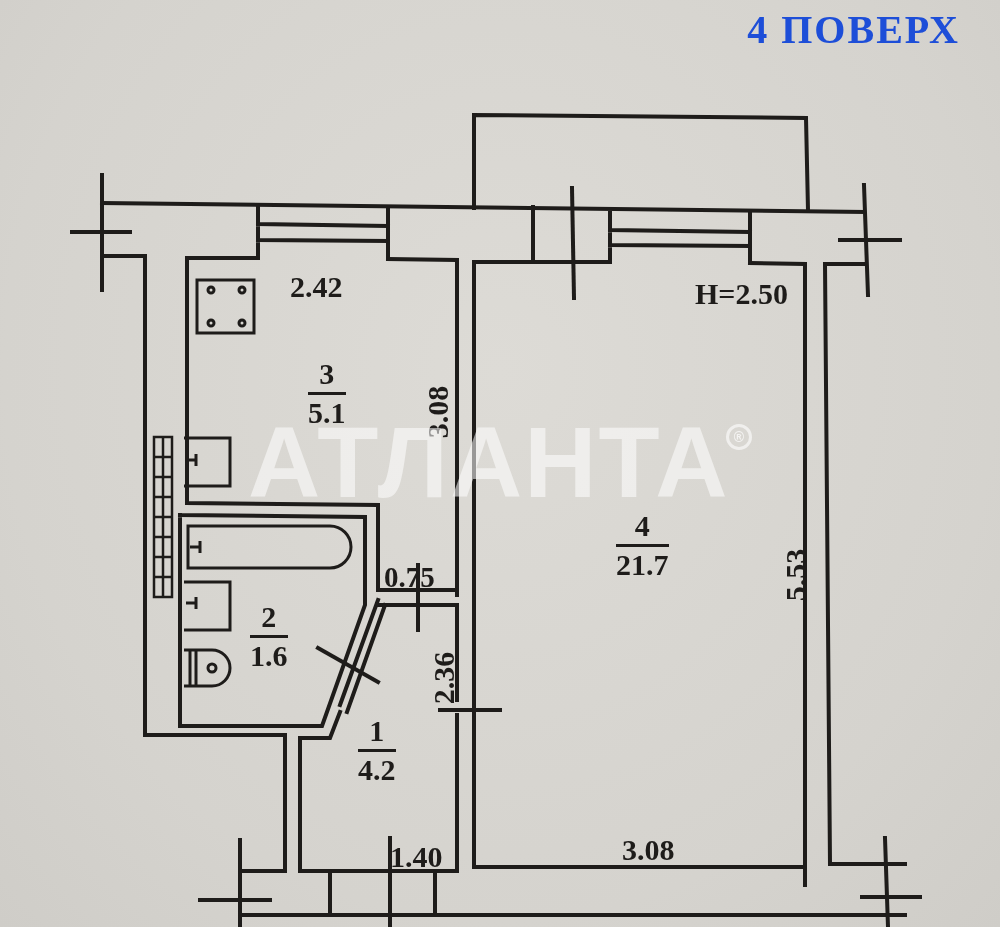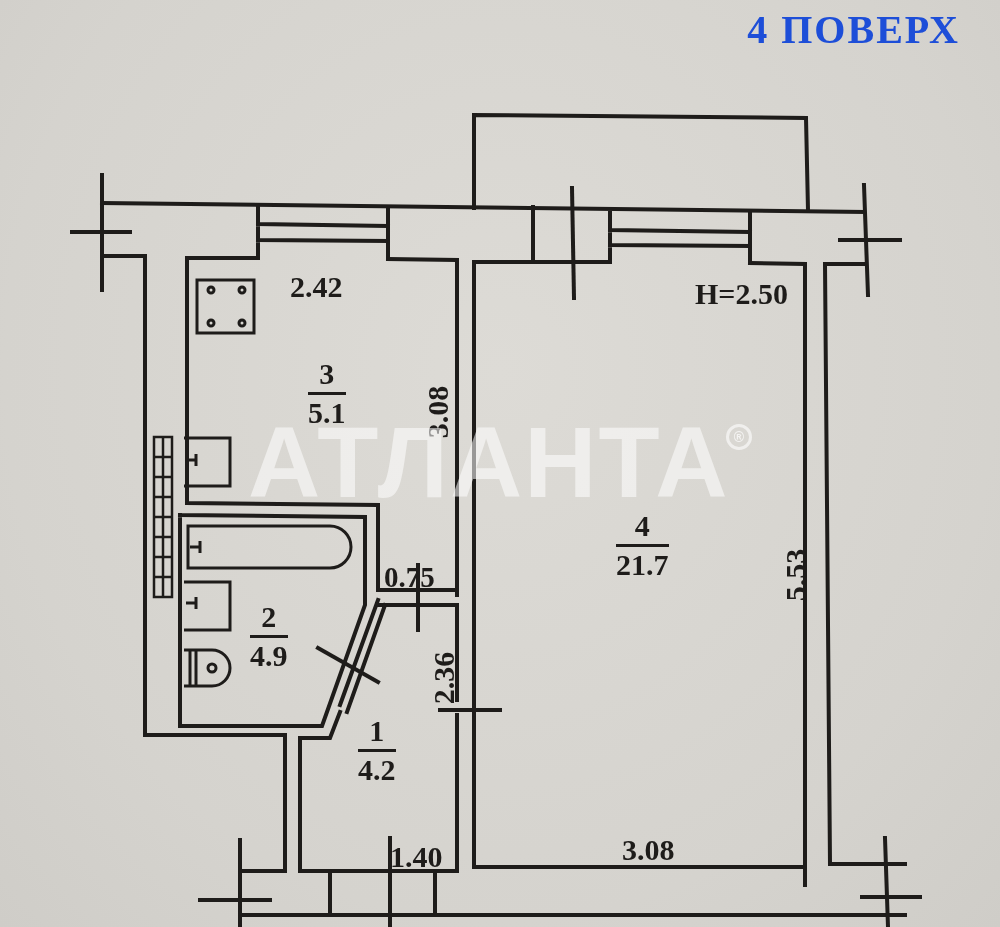--- a/index.html
+++ b/index.html
@@ -141,21 +141,21 @@
 <div class="lbl vert" style="left:418px; top:663px;">2.36</div>
 <div class="lbl" style="left:390px; top:842px;">1.40</div>
 <div class="lbl" style="left:622px; top:835px;">3.08</div>
 
 <div class="room" style="left:308px; top:358px;">
   <span class="num">3</span>
   <span class="area">5.1</span>
 </div>
 <div class="room" style="left:250px; top:601px;">
   <span class="num">2</span>
-  <span class="area">4.9</span>
+  <span class="area">1.6</span>
 </div>
 <div class="room" style="left:358px; top:715px;">
   <span class="num">1</span>
   <span class="area">4.2</span>
 </div>
 <div class="room" style="left:616px; top:510px;">
   <span class="num">4</span>
   <span class="area">21.7</span>
 </div>
 

